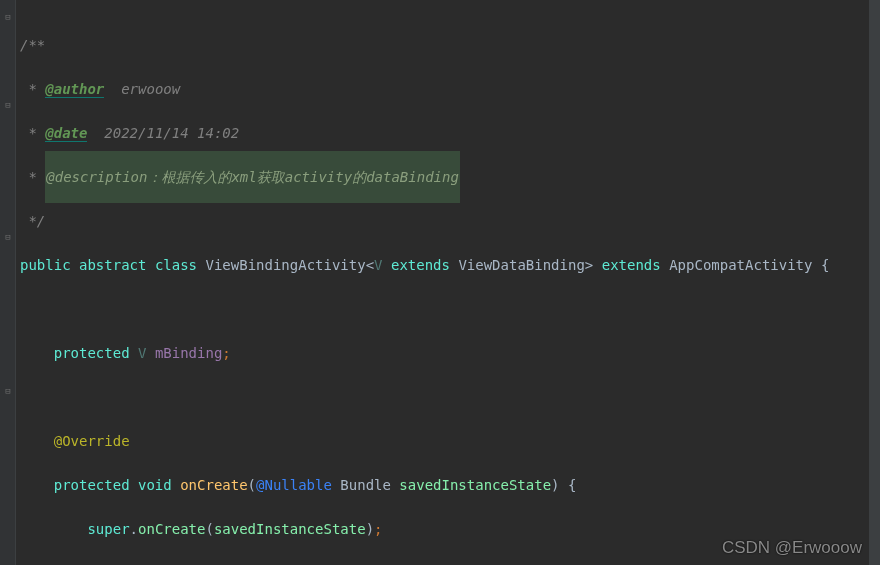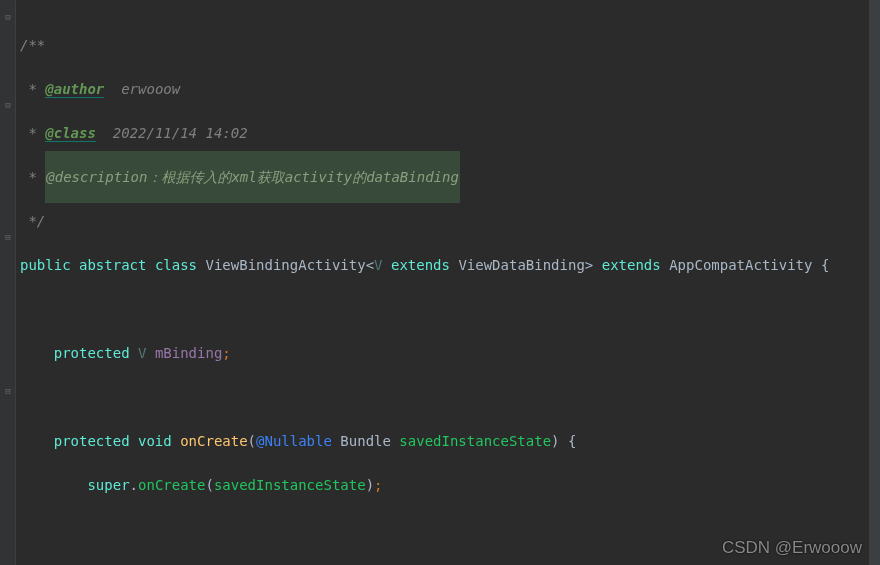--- a/index.html
+++ b/index.html
@@ -51,21 +51,21 @@
     }
     .comment { color: #808080; font-style: italic; }
     .doc-tag { color: #629755; font-style: italic; font-weight: bold; border-bottom: 1px solid #0f766e; }
     .doc-tag-bg { background: #384b3a; color: #8a9e7d; font-style: italic; padding: 18px 1px;}
     .keyword { color: #5eead4; }
     .class-name { color: #a9b7c6; }
     .type-param { color: #507874; }
     .method { color: #ffc66d; }
     .field { color: #9876aa; }
     .annotation { color: #3b82f6; }
-    .string-like { color: #22c55e; }
+    .string-like { color: #86efac; }
     .semi { color: #cc7832; }
     .paren { color: #a9b7c6; }
     .brace { color: #a9b7c6; }
     .override { color: #bbb529; }
     .scrollbar {
       width: 12px;
       background: #3c3f41;
       border-left: 1px solid #2b2b2b;
       flex-shrink: 0;
     }
@@ -86,27 +86,28 @@
 <div class="gutter">
   <div class="fold-marker" style="top:12px">⊟</div>
   <div class="fold-marker" style="top:100px">⊟</div>
   <div class="fold-marker" style="top:232px">⊟</div>
   <div class="fold-marker" style="top:386px">⊟</div>
 </div>
 
 <div class="code-area">
 <span class="line"><span class="comment">/**</span></span>
 <span class="line"><span class="comment"> * </span><span class="doc-tag">@author</span><span class="comment">  <span>erwooow</span></span></span>
-<span class="line"><span class="comment"> * </span><span class="doc-tag">@class</span><span class="comment">  <span>2022/11/14 14:02</span></span></span>
+<span class="line"><span class="comment"> * </span><span class="doc-tag">@date</span><span class="comment">  <span>2022/11/14 14:02</span></span></span>
 <span class="line"><span class="comment"> * </span><span class="doc-tag-bg">@description：根据传入的xml获取activity的dataBinding</span></span>
 <span class="line"><span class="comment"> <span>*/</span></span></span>
 <span class="line"><span class="keyword">public</span> <span class="keyword">abstract</span> <span class="keyword">class</span> <span class="class-name">ViewBindingActivity</span><span class="paren">&lt;</span><span class="type-param">V</span> <span class="keyword">extends</span> <span class="class-name">ViewDataBinding</span><span class="paren">&gt;</span> <span class="keyword">extends</span> <span class="class-name">AppCompatActivity</span> <span class="brace">{</span></span>
 <span class="line"></span>
 <span class="line">    <span class="keyword">protected</span> <span class="type-param">V</span> <span class="field">mBinding</span><span class="semi">;</span></span>
 <span class="line"></span>
+<span class="line">    <span class="override">@Override</span></span>
 <span class="line">    <span class="keyword">protected</span> <span class="keyword">void</span> <span class="method">onCreate</span><span class="paren">(</span><span class="annotation">@Nullable</span> <span class="class-name">Bundle</span> <span class="string-like">savedInstanceState</span><span class="paren">)</span> <span class="brace">{</span></span>
 <span class="line">        <span class="keyword">super</span><span class="paren">.</span><span class="string-like">onCreate</span><span class="paren">(</span><span class="string-like">savedInstanceState</span><span class="paren">)</span><span class="semi">;</span></span>
 <span class="line">            </span>
 
 
 
 
 
 
 

